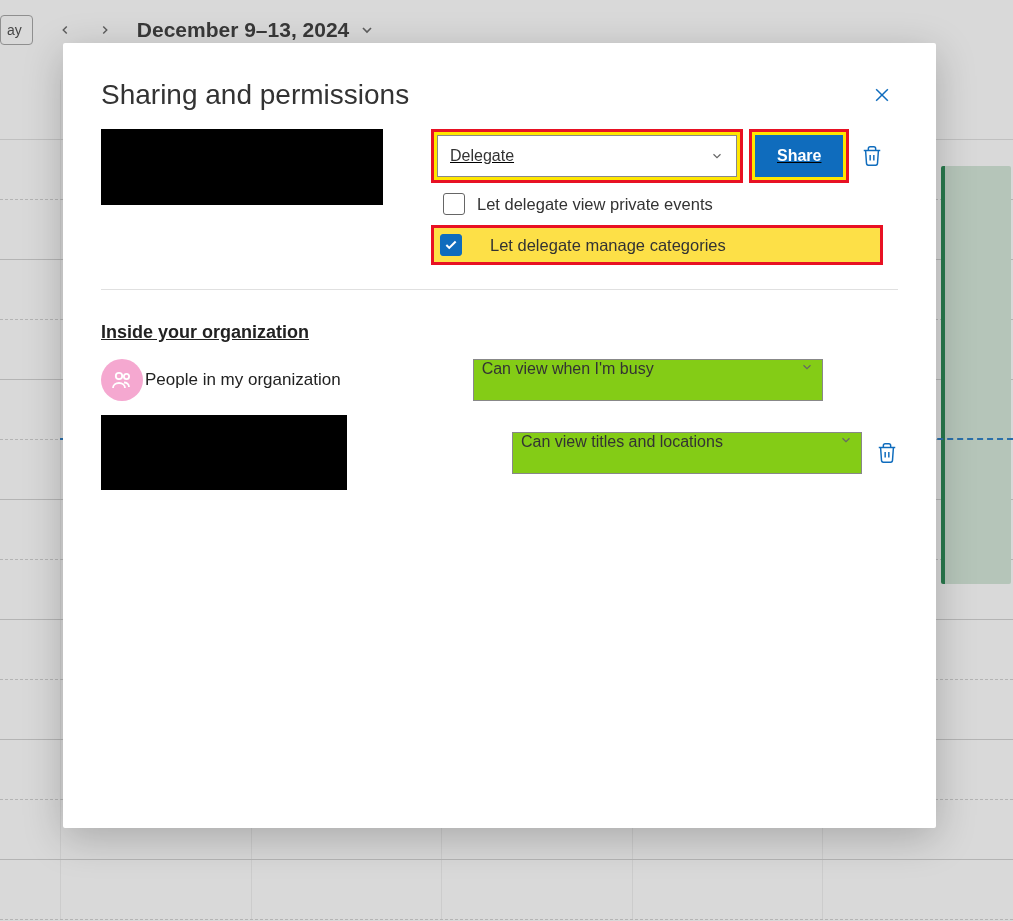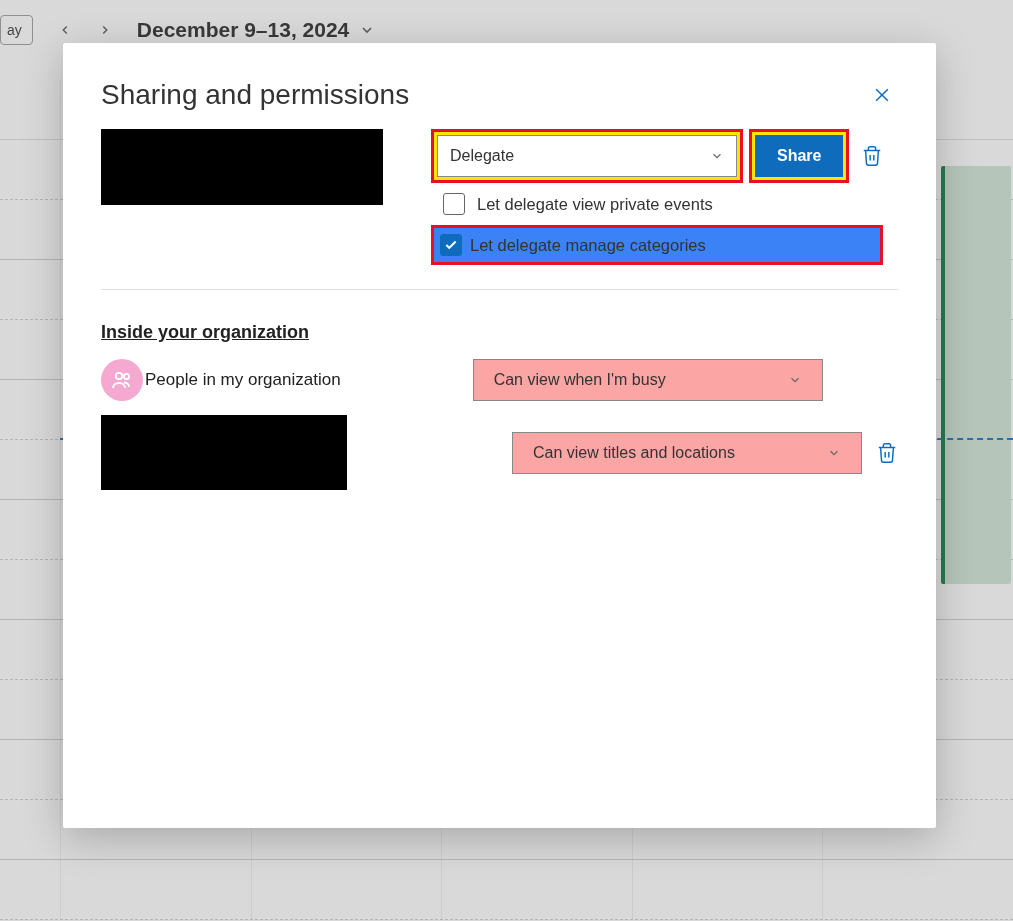--- a/index.html
+++ b/index.html
@@ -206,20 +206,21 @@
       align-items: center;
       gap: 6px;
     }
     
     .highlight-wrap {
       border: 3px solid #e81123;
       padding: 3px;
       background: #ffe600;
       display: inline-flex;
       align-items: center;
+      text-decoration: underline;
     }
     
     .select-box {
       width: 300px;
       height: 42px;
       border: 1px solid #888;
       background: #fff;
       display: flex;
       align-items: center;
       justify-content: space-between;
@@ -271,25 +272,25 @@
     }
     
     .checkbox-box.checked {
       background: #0f6cbd;
       border-color: #0f6cbd;
       color: #fff;
     }
     
     .highlight-wrap-tight {
       border: 3px solid #e81123;
-      background: #3b82f6;
+      background: #fde047;
       padding: 6px 8px 6px 6px;
       display: inline-flex;
       align-items: center;
-      gap: 8px;
+      gap: 28px;
       margin-top: 10px;
       margin-left: 0px;
     }
     
     .highlight-wrap-tight .checkbox-box{
       margin-left:0;
     }
     
     .divider {
       border: none;
@@ -326,25 +327,25 @@
     .org-label {
       font-size: 17px;
       color: #222;
       flex: 0 0 auto;
     }
     
     .org-select {
       width: 350px;
       height: 42px;
       border: 1px solid #888;
-      background: #fca5a5;
-      display: flex;
-      align-items: center;
+      background: #84cc16;
+      display: flex;
+      align-items: flex-start;
       justify-content: space-between;
-      padding: 0 20px;
+      padding: 0 8px;
       font-size: 16px;
       color: #333;
       cursor: pointer;
       margin-left: auto;
     }
     
     .org-row2 {
       display: flex;
       align-items: center;
       margin-top: 14px;

